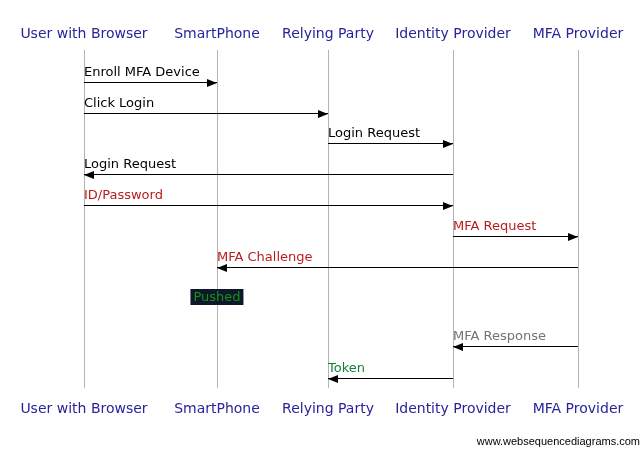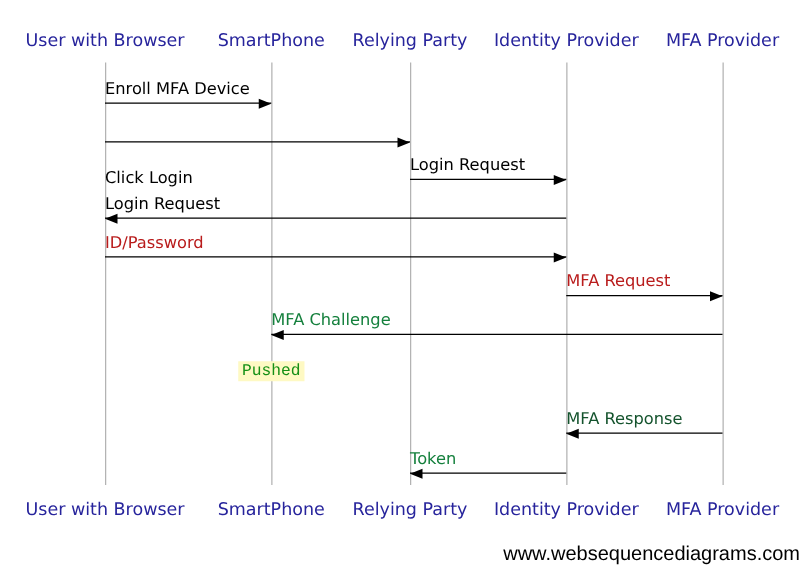--- a/index.html
+++ b/index.html
@@ -41,31 +41,30 @@
     border-top: 4px solid transparent;
     border-bottom: 4px solid transparent;
   }
   .arrowhead.right { border-left: 10px solid #000; }
   .arrowhead.left  { border-right: 10px solid #000; }
   .note {
     position: absolute;
     transform: translateX(-50%);
     font-size: 13px;
     line-height: 16px;
-    background: #fef9c3;
+    background: #0f172a;
     padding: 0 3px;
     white-space: nowrap;
-    font-family: Liberation Mono, monospace;
   }
   .watermark {
     position: absolute;
     right: 4px;
     top: 435px;
     font-family: "Liberation Sans", sans-serif;
-    font-size: 16px;
+    font-size: 11px;
     color: #000000;
     white-space: nowrap;
   }
 </style>
 </head>
 <body>
 
 <div class="diagram" style="background: rgb(255, 255, 255);">
   <div class="watermark">www.websequencediagrams.com</div>
 <div class="lifeline" style="left: 84px; top: 50px; height: 338px; background: rgb(179, 179, 179);"></div>
@@ -81,36 +80,36 @@
     <div class="actor-label" style="left: 453px; top: 25px; color: rgb(39, 36, 156);">Identity Provider</div>
     <div class="actor-label" style="left: 453px; top: 400px; color: rgb(39, 36, 156);">Identity Provider</div>
     <div class="lifeline" style="left: 578px; top: 50px; height: 338px; background: rgb(179, 179, 179);"></div>
     <div class="actor-label" style="left: 578px; top: 25px; color: rgb(39, 36, 156);">MFA Provider</div>
     <div class="actor-label" style="left: 578px; top: 400px; color: rgb(39, 36, 156);">MFA Provider</div>
     <div class="msg-line" style="left: 84px; top: 82px; width: 133px; background: rgb(0, 0, 0);"></div>
     <div class="arrowhead right" style="top: 78.5px; left: 207px; border-left-color: rgb(0, 0, 0);"></div>
     <div class="msg-label" style="left: 84px; width: 133px; top: 64px; color: rgb(0, 0, 0);">Enroll MFA Device</div>
     <div class="msg-line" style="left: 84px; top: 113px; width: 244px; background: rgb(0, 0, 0);"></div>
     <div class="arrowhead right" style="top: 109.5px; left: 318px; border-left-color: rgb(0, 0, 0);"></div>
-    <div class="msg-label" style="left: 84px; width: 244px; top: 95px; color: rgb(0, 0, 0); margin-top: 40px;">Click Login</div>
+    <div class="msg-label" style="left: 84px; width: 244px; top: 95px; color: rgb(0, 0, 0);">Click Login</div>
     <div class="msg-line" style="left: 328px; top: 143px; width: 125px; background: rgb(0, 0, 0);"></div>
     <div class="arrowhead right" style="top: 139.5px; left: 443px; border-left-color: rgb(0, 0, 0);"></div>
     <div class="msg-label" style="left: 328px; width: 125px; top: 125px; color: rgb(0, 0, 0);">Login Request</div>
     <div class="msg-line" style="left: 84px; top: 174px; width: 369px; background: rgb(0, 0, 0);"></div>
     <div class="arrowhead left" style="top: 170.5px; left: 84px; border-right-color: rgb(0, 0, 0);"></div>
     <div class="msg-label" style="left: 84px; width: 369px; top: 156px; color: rgb(0, 0, 0);">Login Request</div>
     <div class="msg-line" style="left: 84px; top: 205px; width: 369px; background: rgb(0, 0, 0);"></div>
     <div class="arrowhead right" style="top: 201.5px; left: 443px; border-left-color: rgb(0, 0, 0);"></div>
     <div class="msg-label" style="left: 84px; width: 369px; top: 187px; color: #b91c1c;">ID/Password</div>
     <div class="msg-line" style="left: 453px; top: 236px; width: 125px; background: rgb(0, 0, 0);"></div>
     <div class="arrowhead right" style="top: 232.5px; left: 568px; border-left-color: rgb(0, 0, 0);"></div>
     <div class="msg-label" style="left: 453px; width: 125px; top: 218px; color: #b91c1c;">MFA Request</div>
     <div class="msg-line" style="left: 217px; top: 267px; width: 361px; background: rgb(0, 0, 0);"></div>
     <div class="arrowhead left" style="top: 263.5px; left: 217px; border-right-color: rgb(0, 0, 0);"></div>
-    <div class="msg-label" style="left: 217px; width: 361px; top: 249px; color: #15803d;">MFA Challenge</div>
+    <div class="msg-label" style="left: 217px; width: 361px; top: 249px; color: #b91c1c;">MFA Challenge</div>
     <div class="msg-line" style="left: 453px; top: 346px; width: 125px; background: rgb(0, 0, 0);"></div>
     <div class="arrowhead left" style="top: 342.5px; left: 453px; border-right-color: rgb(0, 0, 0);"></div>
-    <div class="msg-label" style="left: 453px; width: 125px; top: 328px; color: #14532d;">MFA Response</div>
+    <div class="msg-label" style="left: 453px; width: 125px; top: 328px; color: #737373;">MFA Response</div>
     <div class="msg-line" style="left: 328px; top: 378px; width: 125px; background: rgb(0, 0, 0);"></div>
     <div class="arrowhead left" style="top: 374.5px; left: 328px; border-right-color: rgb(0, 0, 0);"></div>
     <div class="msg-label" style="left: 328px; width: 125px; top: 360px; color: #15803d;">Token</div>
     <div class="note" style="left: 217px; top: 289px; color: rgb(22, 144, 22);">Pushed</div>
   </div>
 
 </body></html>

